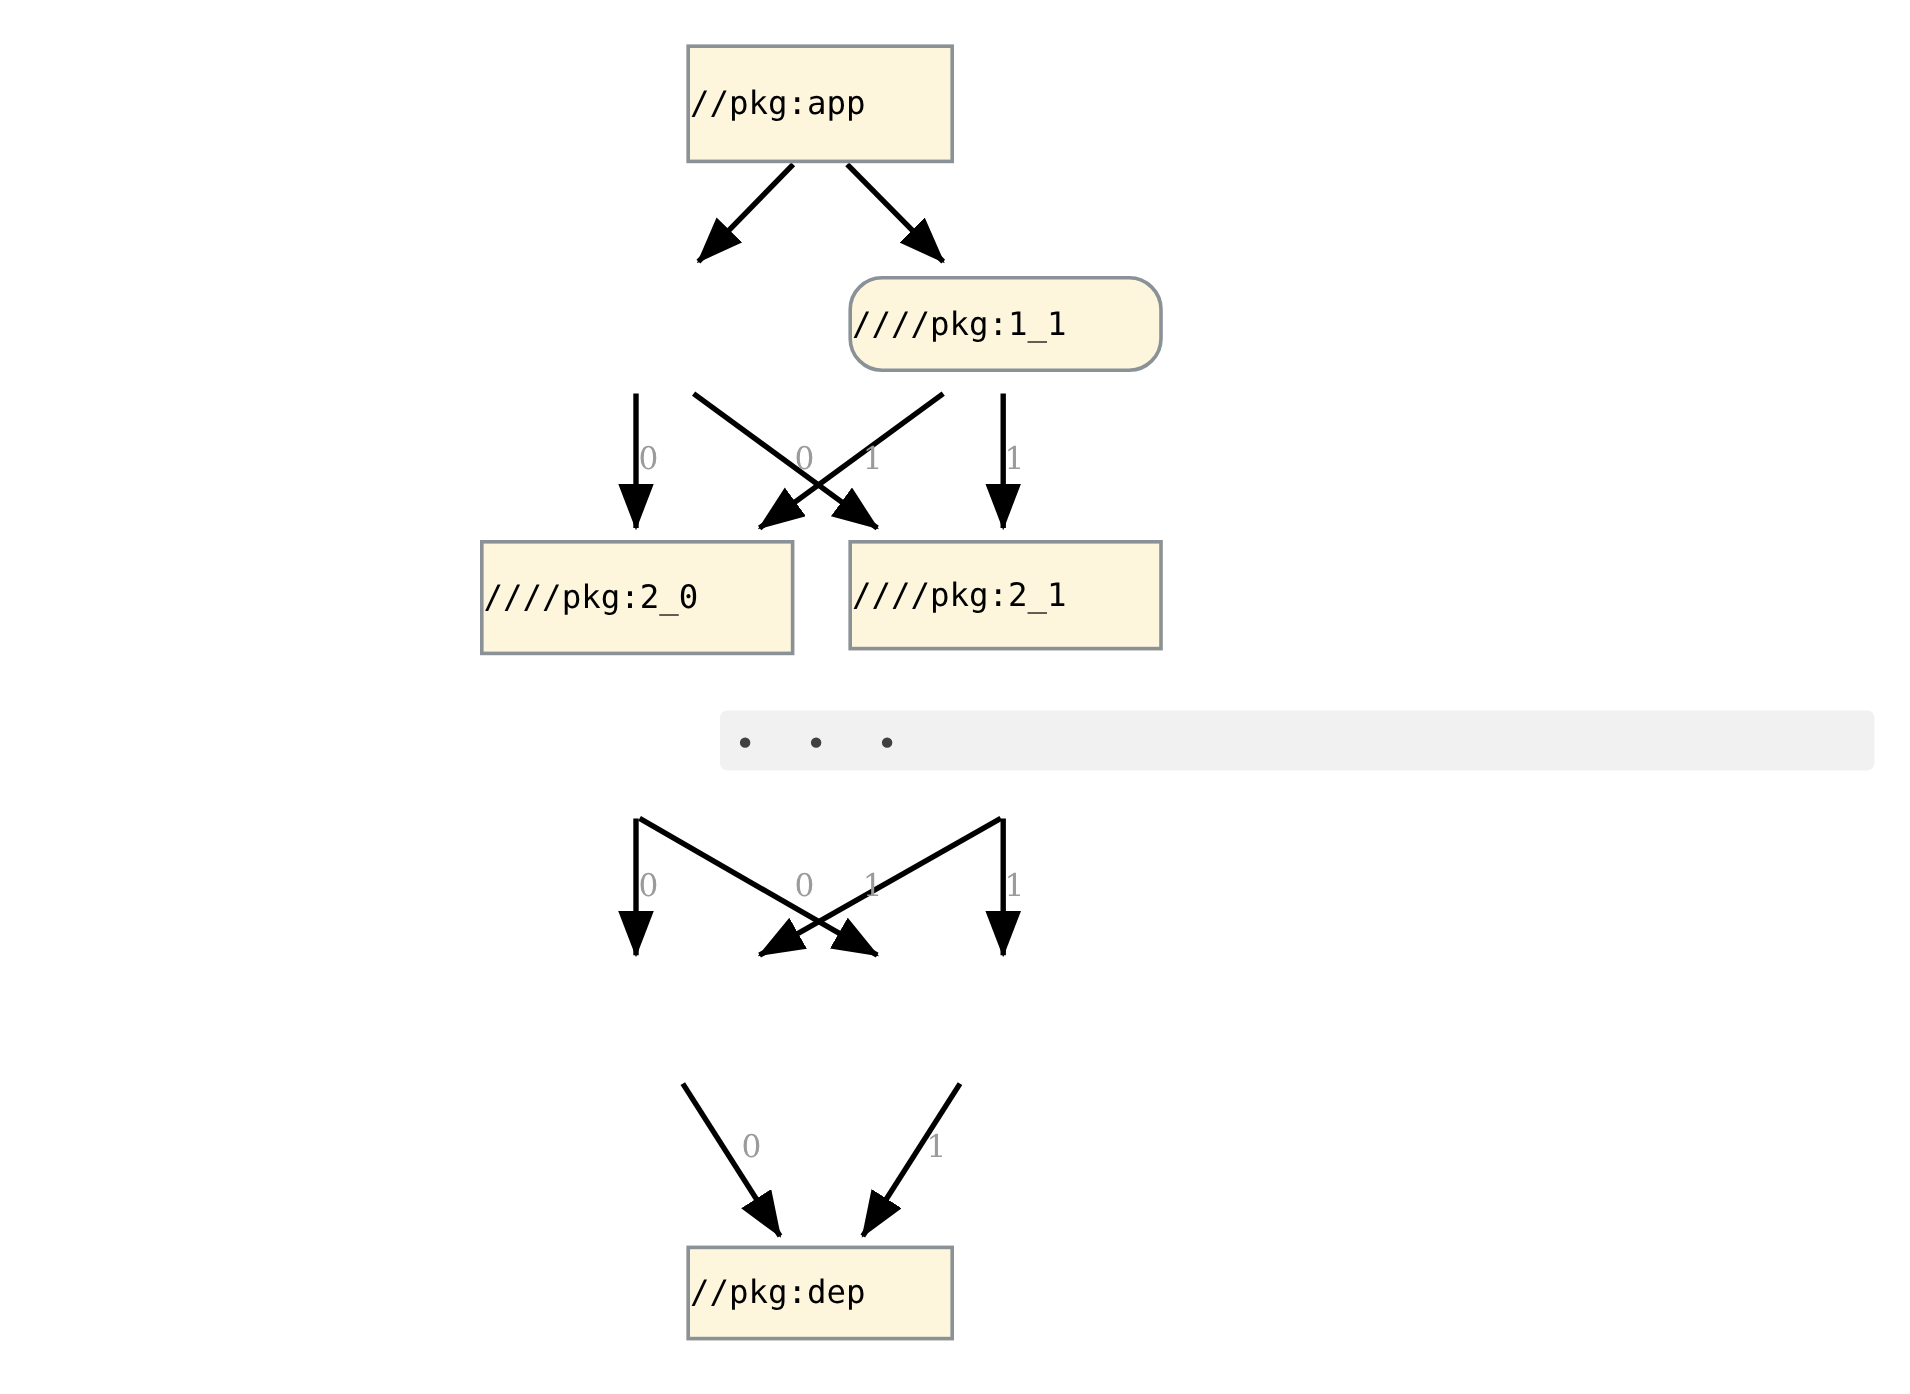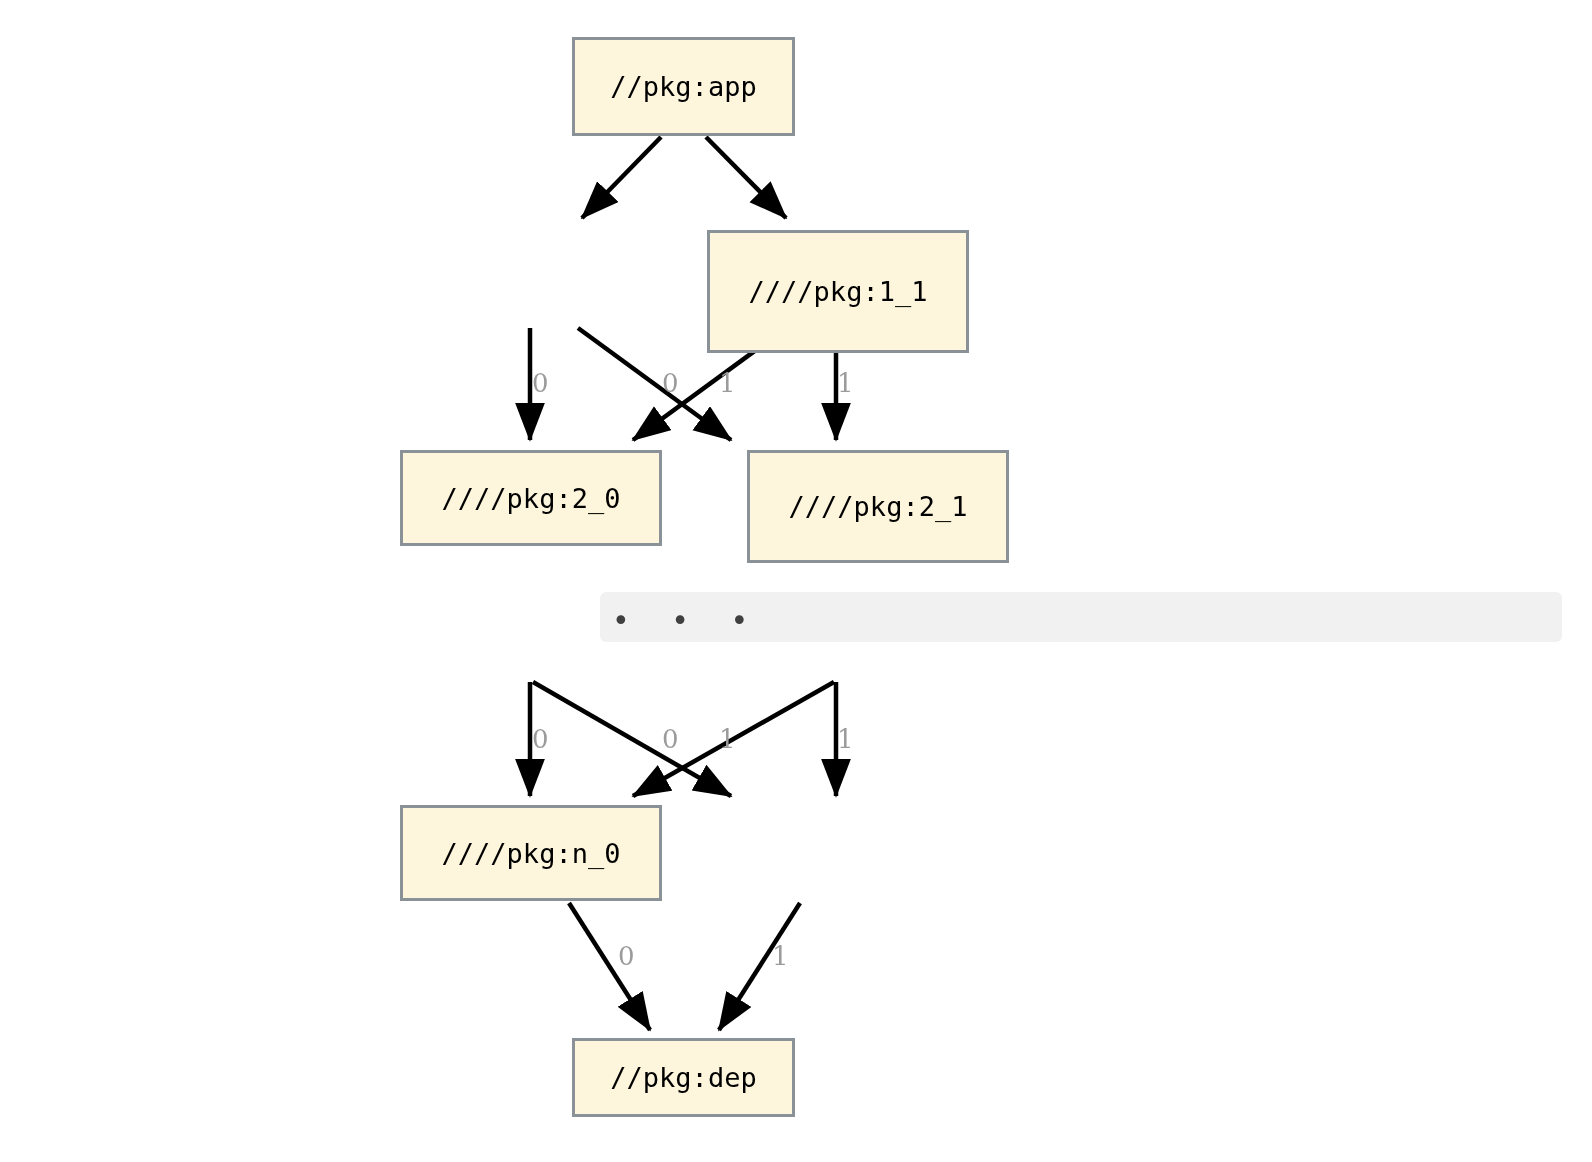--- a/index.html
+++ b/index.html
@@ -28,21 +28,20 @@
     width: 1592px;
     height: 1162px;
   }
   .node-box {
     position: absolute;
     box-sizing: border-box;
     background: #fdf6dc;
     border: 3px solid #8a9298;
     display: flex;
     align-items: center;
-    justify-content: center;
   }
   .node-label {
     font-family: "DejaVu Sans Mono", monospace;
     font-size: 27px;
     color: #000000;
     letter-spacing: 0px;
     white-space: nowrap;
   }
   .edge-label {
     position: absolute;
@@ -124,35 +123,32 @@
     <g>
       <line x1="800" y1="903" x2="719" y2="1030" stroke="#000000" stroke-width="4.5" marker-end="url(#arrow)"></line>
     </g>
   </svg>
 
   <div class="node-box" style="left:572px;top:37px;width:223px;height:99px;">
     <span class="node-label">//pkg:app</span>
   </div>
 
 
-  <div class="node-box" style="left:707px;top:230px;width:262px;height:123px;">
+  <div class="node-box" style="left:707px;top:230px;width:262px;height:80px;border-radius:28px;">
     <span class="node-label">////pkg:1_1</span>
   </div>
 
   <div class="node-box" style="left:400px;top:450px;width:262px;height:96px;">
     <span class="node-label">////pkg:2_0</span>
   </div>
 
-  <div class="node-box" style="left:707px;top:450px;width:262px;height:113px;margin-left:40px;">
+  <div class="node-box" style="left:707px;top:450px;width:262px;height:92px;">
     <span class="node-label">////pkg:2_1</span>
   </div>
 
-  <div class="node-box" style="left:400px;top:805px;width:262px;height:96px;">
-    <span class="node-label">////pkg:n_0</span>
-  </div>
 
 
   <div class="node-box" style="left:572px;top:1038px;width:223px;height:79px;">
     <span class="node-label">//pkg:dep</span>
   </div>
 
   <span class="edge-label" style="left:532px;top:370px;">0</span>
   <span class="edge-label" style="left:662px;top:370px;">0</span>
   <span class="edge-label" style="left:719px;top:370px;">1</span>
   <span class="edge-label" style="left:837px;top:370px;">1</span>

